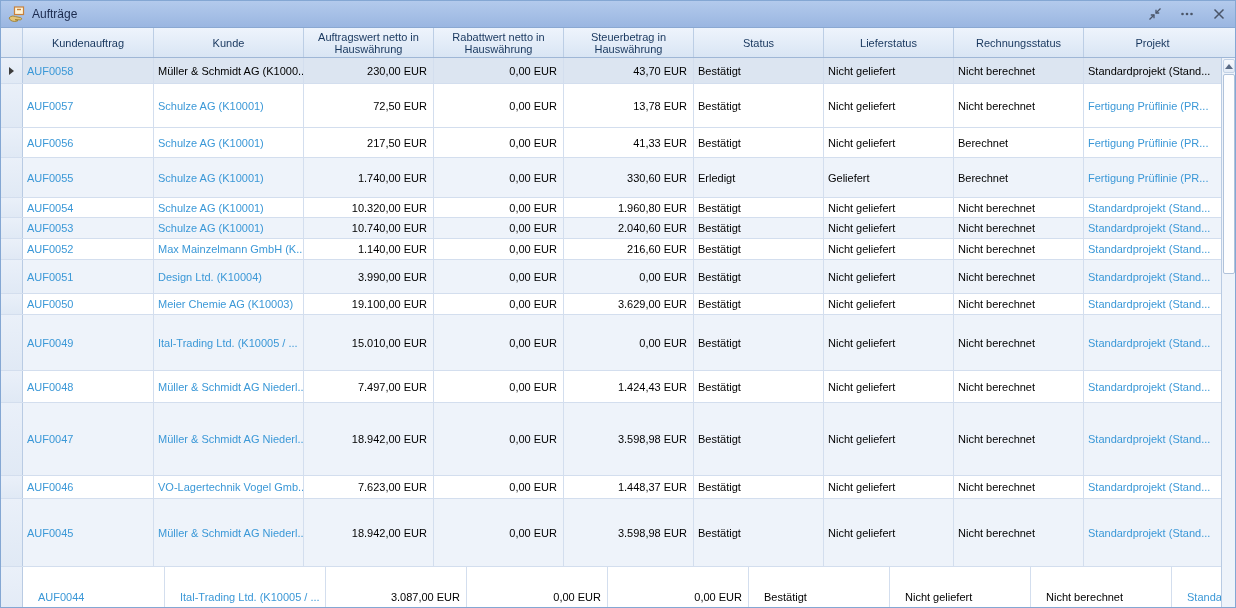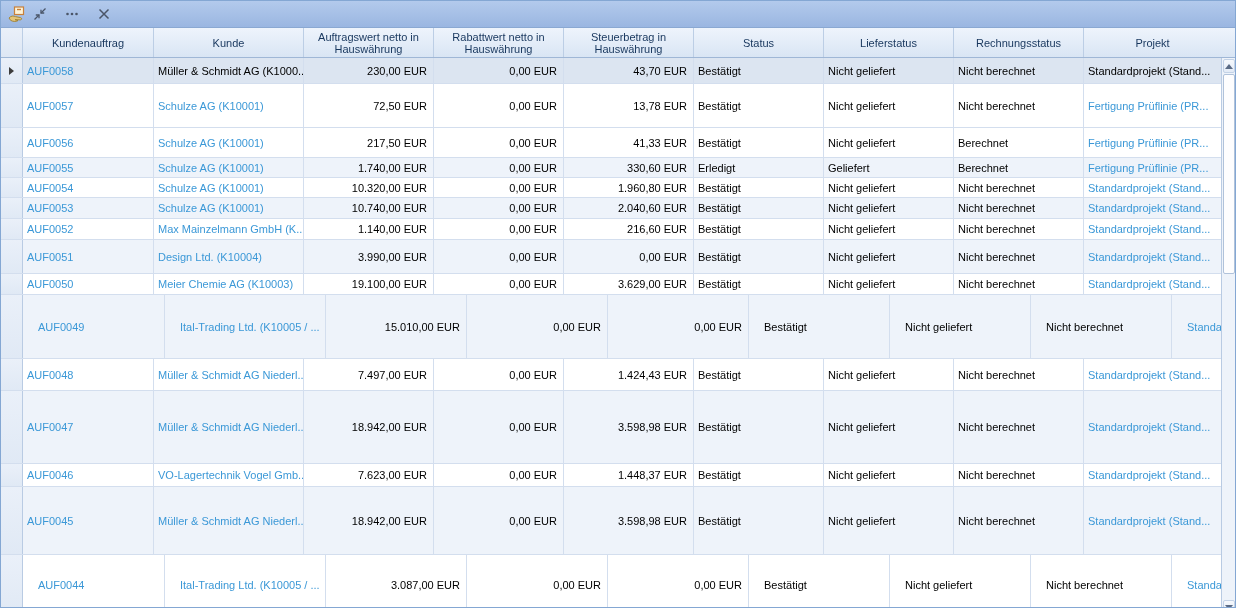--- a/index.html
+++ b/index.html
@@ -135,20 +135,21 @@
 <body>
 
 <div class="window">
 
   <div class="titlebar">
     <svg class="app-icon" viewBox="0 0 17 17">
       <rect x="6.5" y="1" width="9" height="7.5" fill="#fdf3d8" stroke="#c8803a" stroke-width="1.2"></rect>
       <line x1="9" y1="3.5" x2="13" y2="3.5" stroke="#c8803a" stroke-width="1.4"></line>
       <path d="M1 12 C3 9.6 5.5 9.8 7.5 10.6 L12.5 11.6 C14 12 14 13.6 12.4 13.9 L7 13.6 L10 14.6 C8 16 4.5 15.6 2.6 14.3 Z" fill="#e3c57a" stroke="#a08030" stroke-width="0.9"></path>
     </svg>
+    <span class="title">Aufträge</span>
     <div class="win-controls">
       <div class="win-btn">
         <svg width="14" height="14" viewBox="0 0 14 14">
           <g stroke="#4a5568" stroke-width="1.3" fill="none">
             <path d="M12.5 1.5 L8 6"></path>
               <path d="M8 2.8 L8 6 L11.2 6"></path>
             <path d="M1.5 12.5 L6 8"></path>
               <path d="M6 11.2 L6 8 L2.8 8"></path>
           </g>
         </svg>
@@ -217,21 +218,21 @@
     <div class="cell w-c0 link">AUF0056</div>
     <div class="cell w-c1 link">Schulze AG (K10001)</div>
     <div class="cell w-c2 num">217,50 EUR</div>
     <div class="cell w-c3 num">0,00 EUR</div>
     <div class="cell w-c4 num">41,33 EUR</div>
     <div class="cell w-c5">Bestätigt</div>
     <div class="cell w-c6">Nicht geliefert</div>
     <div class="cell w-c7">Berechnet</div>
     <div class="cell w-c8 link">Fertigung Prüflinie (PR...</div>
   </div>
-          <div class="row alt" style="height: 20px;">
+          <div class="row alt" style="height: 40px;">
     <div class="cell rowhead w-rh"></div>
     <div class="cell w-c0 link">AUF0055</div>
     <div class="cell w-c1 link">Schulze AG (K10001)</div>
     <div class="cell w-c2 num">1.740,00 EUR</div>
     <div class="cell w-c3 num">0,00 EUR</div>
     <div class="cell w-c4 num">330,60 EUR</div>
     <div class="cell w-c5">Erledigt</div>
     <div class="cell w-c6">Geliefert</div>
     <div class="cell w-c7">Berechnet</div>
     <div class="cell w-c8 link">Fertigung Prüflinie (PR...</div>
@@ -289,21 +290,21 @@
     <div class="cell w-c0 link">AUF0050</div>
     <div class="cell w-c1 link">Meier Chemie AG (K10003)</div>
     <div class="cell w-c2 num">19.100,00 EUR</div>
     <div class="cell w-c3 num">0,00 EUR</div>
     <div class="cell w-c4 num">3.629,00 EUR</div>
     <div class="cell w-c5">Bestätigt</div>
     <div class="cell w-c6">Nicht geliefert</div>
     <div class="cell w-c7">Nicht berechnet</div>
     <div class="cell w-c8 link">Standardprojekt (Stand...</div>
   </div>
-          <div class="row alt" style="height: 64px; gap: 11px;">
+          <div class="row alt" style="height: 56px;">
     <div class="cell rowhead w-rh"></div>
     <div class="cell w-c0 link">AUF0049</div>
     <div class="cell w-c1 link">Ital-Trading Ltd. (K10005 / ...</div>
     <div class="cell w-c2 num">15.010,00 EUR</div>
     <div class="cell w-c3 num">0,00 EUR</div>
     <div class="cell w-c4 num">0,00 EUR</div>
     <div class="cell w-c5">Bestätigt</div>
     <div class="cell w-c6">Nicht geliefert</div>
     <div class="cell w-c7">Nicht berechnet</div>
     <div class="cell w-c8 link">Standardprojekt (Stand...</div>

